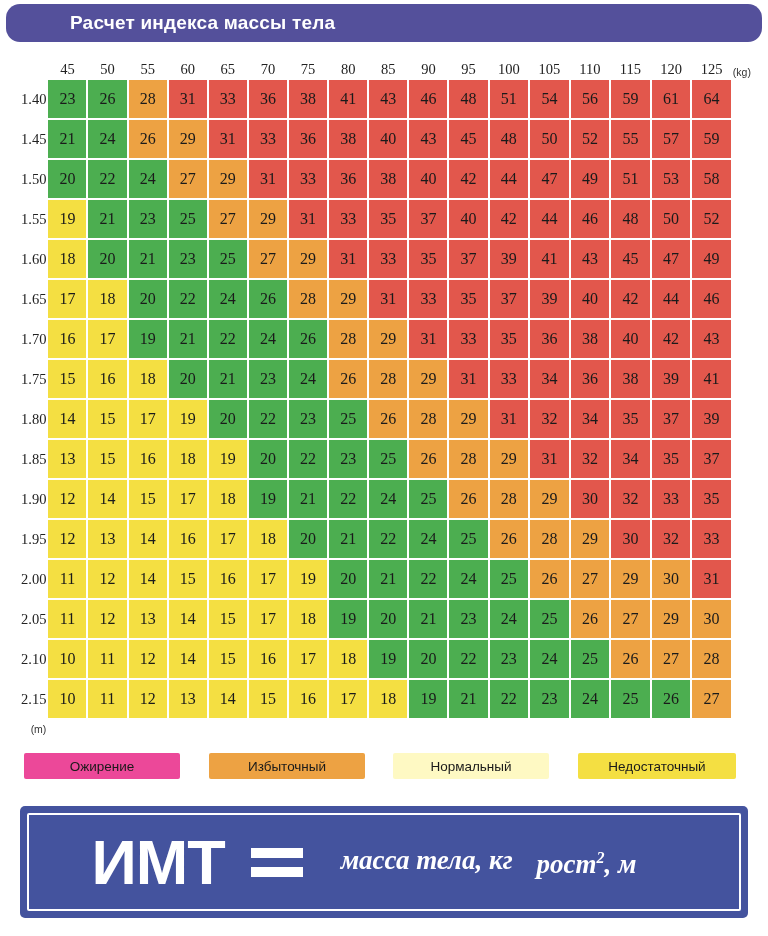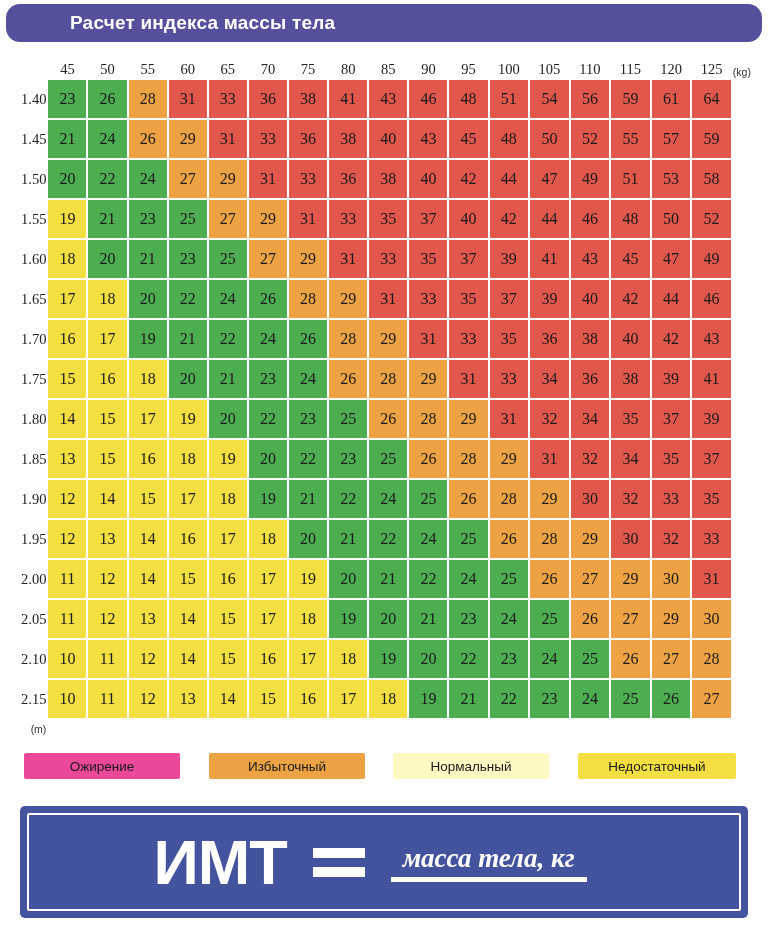--- a/index.html
+++ b/index.html
@@ -166,21 +166,20 @@
     gap: 9px;
     margin: 0 6px;
   }
   #equals-sign i {
     display: block;
     width: 52px; height: 10px;
     background: #ffffff;
   }
   #fraction {
     display: flex;
-    flex-direction: column;
     align-items: center;
     color: #ffffff;
     font-family: "Liberation Serif", serif;
     font-style: italic;
     font-weight: bold;
   }
   #numerator {
     font-size: 27px;
     padding: 0 12px 3px 12px;
     white-space: nowrap;
@@ -606,16 +605,19 @@
   <div id="formula-inner">
     <div id="formula-row">
       <div id="imt-label">ИМТ</div>
       <div id="equals-sign">
           <i></i>
           <i></i>
         </div>
       <div id="fraction">
         <div id="numerator">масса тела, кг</div>
         <div id="frac-bar"></div>
+        <div id="denominator">
+          <span>рост</span><sup>2</sup><span>, м</span>
+        </div>
       </div>
     </div>
   </div>
 </div>
 
 </body></html>

